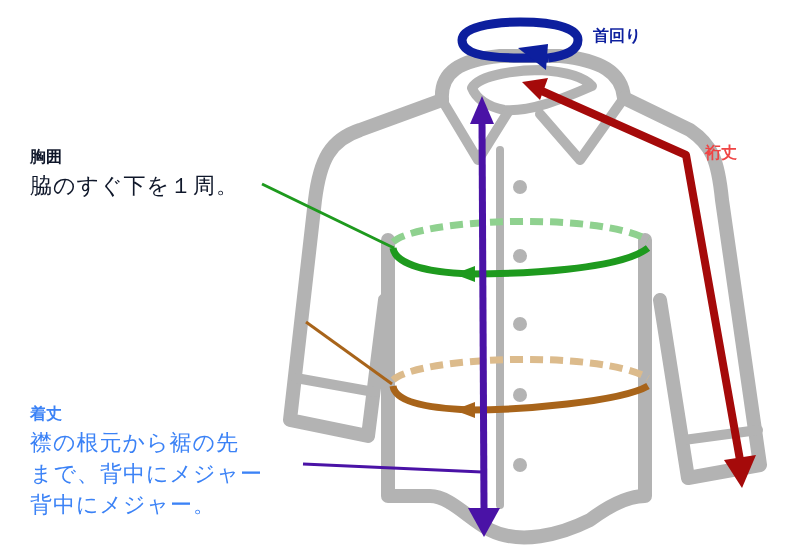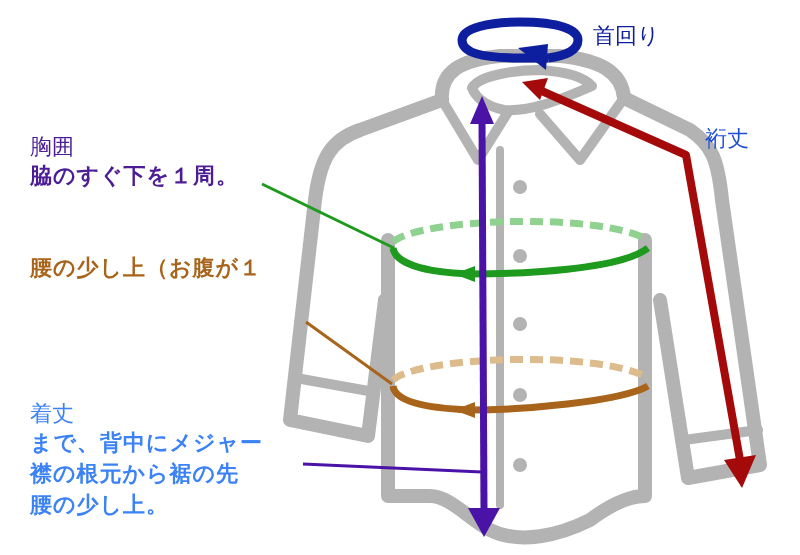--- a/index.html
+++ b/index.html
@@ -1,25 +1,25 @@
 <!DOCTYPE html>
 <html><head>
 <meta charset="utf-8">
 <style>
   html,body{margin:0;padding:0;background:#ffffff;}
   body{width:800px;height:555px;position:relative;overflow:hidden;font-family:"DejaVu Sans","Liberation Sans",sans-serif;}
   .diagram{position:absolute;left:0;top:0;width:800px;height:555px;}
   .label{position:absolute;white-space:nowrap;}
-  .title{font-weight:normal;font-size:22px;line-height:26px;}
-  .desc{font-size:22px;line-height:31px;letter-spacing:1px;font-weight:bold;}
-  #chest{left:30px;top:134px;color:#4c1d95;}
+  .title{font-weight:bold;font-size:16px;line-height:26px;}
+  .desc{font-size:22px;line-height:31px;letter-spacing:1px;}
+  #chest{left:30px;top:144px;color:#0f172a;}
   #waist{left:30px;top:252px;color:#a8641a;}
   #length{left:30px;top:401px;color:#3b82f6;}
   #neck{left:593px;top:23px;color:#0d1f9e;}
-  #sleeve{left:705px;top:126px;color:#1d4ed8;}
+  #sleeve{left:705px;top:140px;color:#ef4444;}
 </style>
 </head>
 <body>
 
 <svg class="diagram" viewBox="0 0 800 555" xmlns="http://www.w3.org/2000/svg">
 
   <g fill="none" stroke="#b3b3b3" stroke-width="14" stroke-linejoin="round" stroke-linecap="round">
 
     <path d="M442 100 C440 72 460 60 500 56 L560 56 C600 60 622 72 624 98"></path>
 
@@ -89,21 +89,20 @@
 <div class="label" id="sleeve">
   <div class="title">裄丈</div>
 </div>
 
 <div class="label" id="chest">
   <div class="title">胸囲</div>
   <div class="desc">脇のすぐ下を１周。</div>
 </div>
 
 <div class="label" id="waist">
-  <div class="desc">腰の少し上（お腹が１</div>
 </div>
 
 <div class="label" id="length">
   <div class="title">着丈</div>
+  <div class="desc">襟の根元から裾の先</div>
   <div class="desc">まで、背中にメジャー</div>
-  <div class="desc">襟の根元から裾の先</div>
-  <div class="desc">腰の少し上。</div>
+  <div class="desc">背中にメジャー。</div>
 </div>
 
 </body></html>

